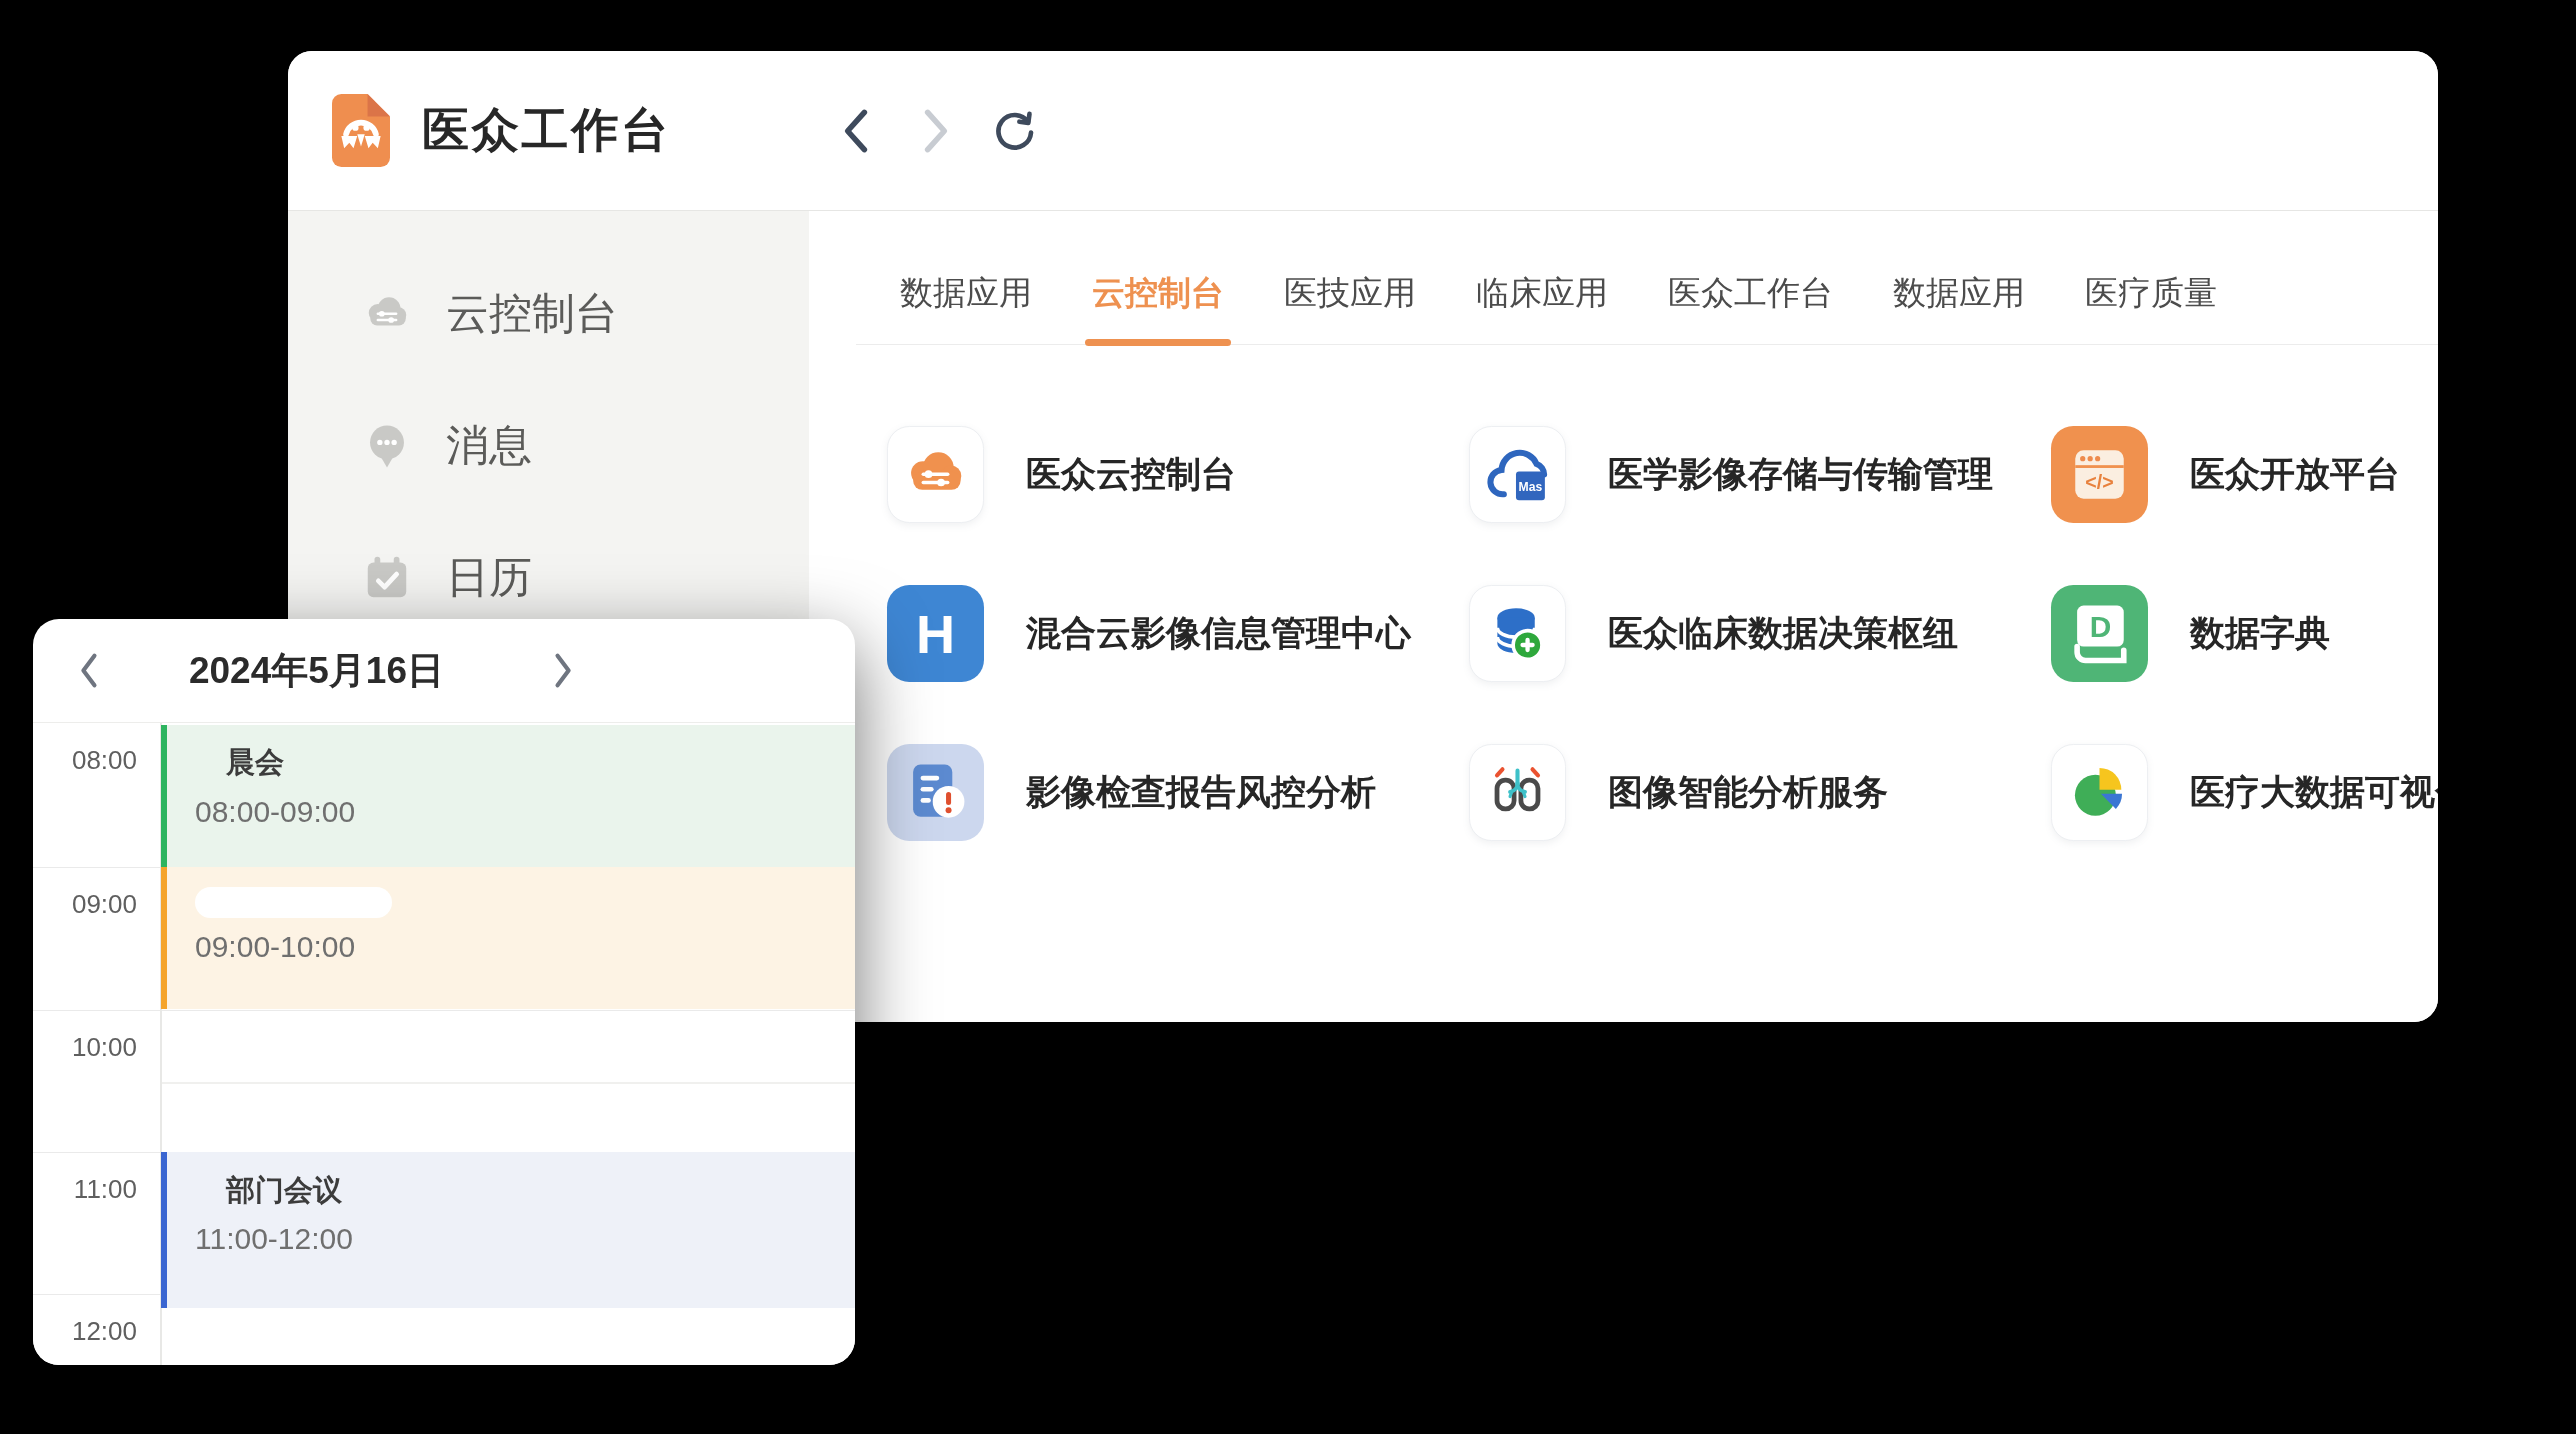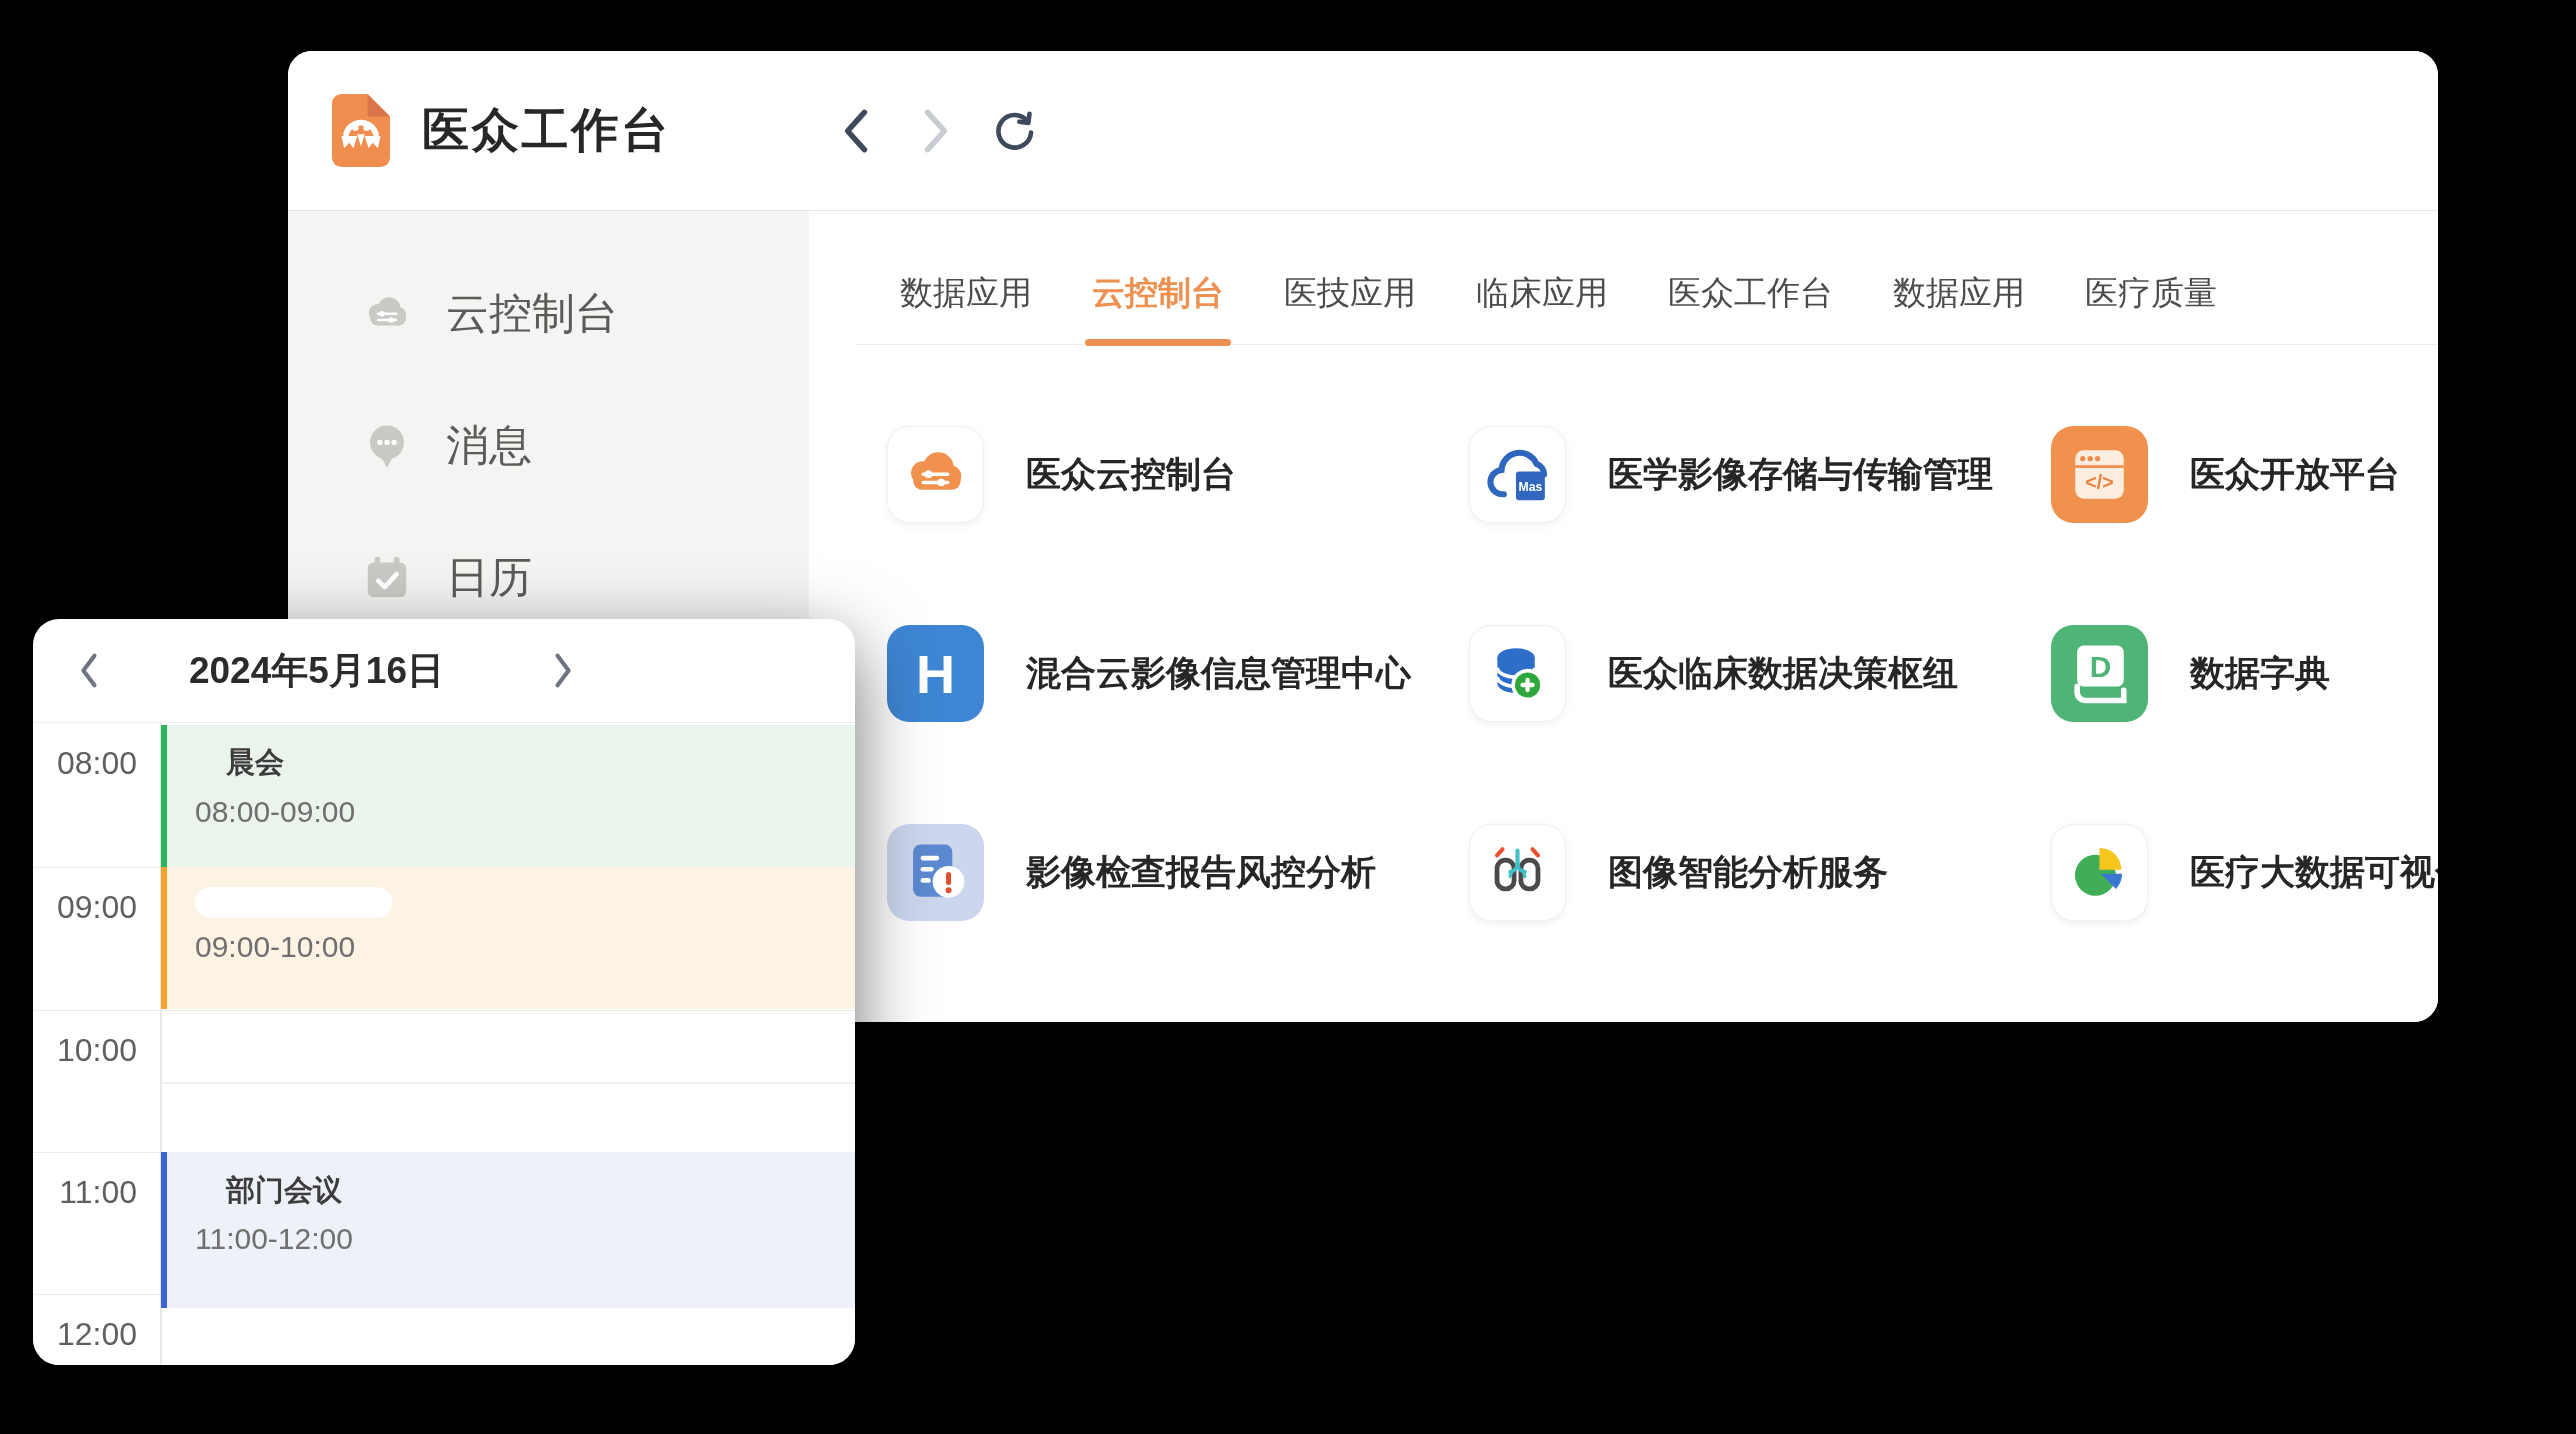--- a/index.html
+++ b/index.html
@@ -26,21 +26,21 @@
   .side-icon { width:50px; height:50px; margin-right:34px; flex:none; }
 
   
   .content { flex:1; min-width:0; padding-left:47px; background:#fff; }
   .tabs { display:flex; gap:60px; padding:60px 0 0 44px; border-bottom:1.9px solid #ececec; }
   .tab { font-size:33px; color:#4c4c4c; padding-bottom:28px; position:relative; cursor:pointer; white-space:nowrap; }
   .tab.active { color:#ee9150; font-weight:700; }
   .tab.active::after { content:""; position:absolute; left:-7.4px; right:-7.4px; bottom:-1.9px;
                        height:6.5px; border-radius:3.7px; background:#ee9150; }
 
-  .grid { display:grid; grid-template-columns:582px 582px 582px; row-gap:102px; margin:81px 0 0 31px; }
+  .grid { display:grid; grid-template-columns:582px 582px 582px; row-gap:62px; margin:81px 0 0 31px; }
   .app { display:flex; align-items:center; gap:42px; height:97px; cursor:pointer; }
   .app-icon { width:97px; height:97px; border-radius:22.3px; flex:none;
               display:flex; align-items:center; justify-content:center; }
   .framed { background:#fff; border:1.9px solid #edeff2; box-shadow:0 2.8px 7.4px rgba(120,130,140,.10); }
   .bg-orange { background:#f0914e; }
   .bg-blue { background:#3e86d3; }
   .bg-green { background:#4fb576; }
   .bg-peri { background:#ccd7ee; }
   .app-label { font-size:35px; color:#262626; font-weight:600; white-space:nowrap; }
 
@@ -55,21 +55,21 @@
   .cal-next { left:508px; }
   .cal-date { position:absolute; left:102px; width:363px; top:50%; transform:translateY(-50%);
               text-align:center; font-size:37px; font-weight:600; color:#2b2b2b; }
 
   .cal-grid { position:relative; flex:1; overflow:hidden; background:#fff; }
   .timecol-line { position:absolute; left:127px; top:0; bottom:0; width:1.9px; background:#e8e8e6; }
   .cal-row { position:absolute; left:0; right:0; height:142px; }
   .cal-row.bordered { border-top:1.9px solid #eaeaea; }
   .half-line { position:absolute; left:128px; right:0; top:71px; height:1.9px; background:#f0f0ee; }
   .time-label { position:absolute; left:0; top:20.5px; width:104px; text-align:right;
-                font-size:32px; color:#5f5f5f; }
+                font-size:26px; color:#5f5f5f; }
 
   .event { position:absolute; left:128px; right:0; padding:18.6px 0 0 28px; cursor:pointer; }
   .event.ev-green  { top:1.9px;   height:142px; background:#eaf4ec; border-left:6.5px solid #2db45f; }
   .event.ev-orange { top:144px; height:142px; background:#fdf3e4; border-left:6.5px solid #f5a42b; }
   .event.ev-blue   { top:429px; height:156px; background:#eef1f8; border-left:6.5px solid #3a66d1; }
   .event-title { font-size:29px; font-weight:600; color:#3c3c3c;margin-left:31px; }
   .event-time { font-size:30px; color:#6f6f6f; margin-top:11.2px; }
   .redacted-pill { width:197px; height:31px; border-radius:16px; background:#fff; margin:1.9px 0 3.7px; }
 </style>
 </head>

